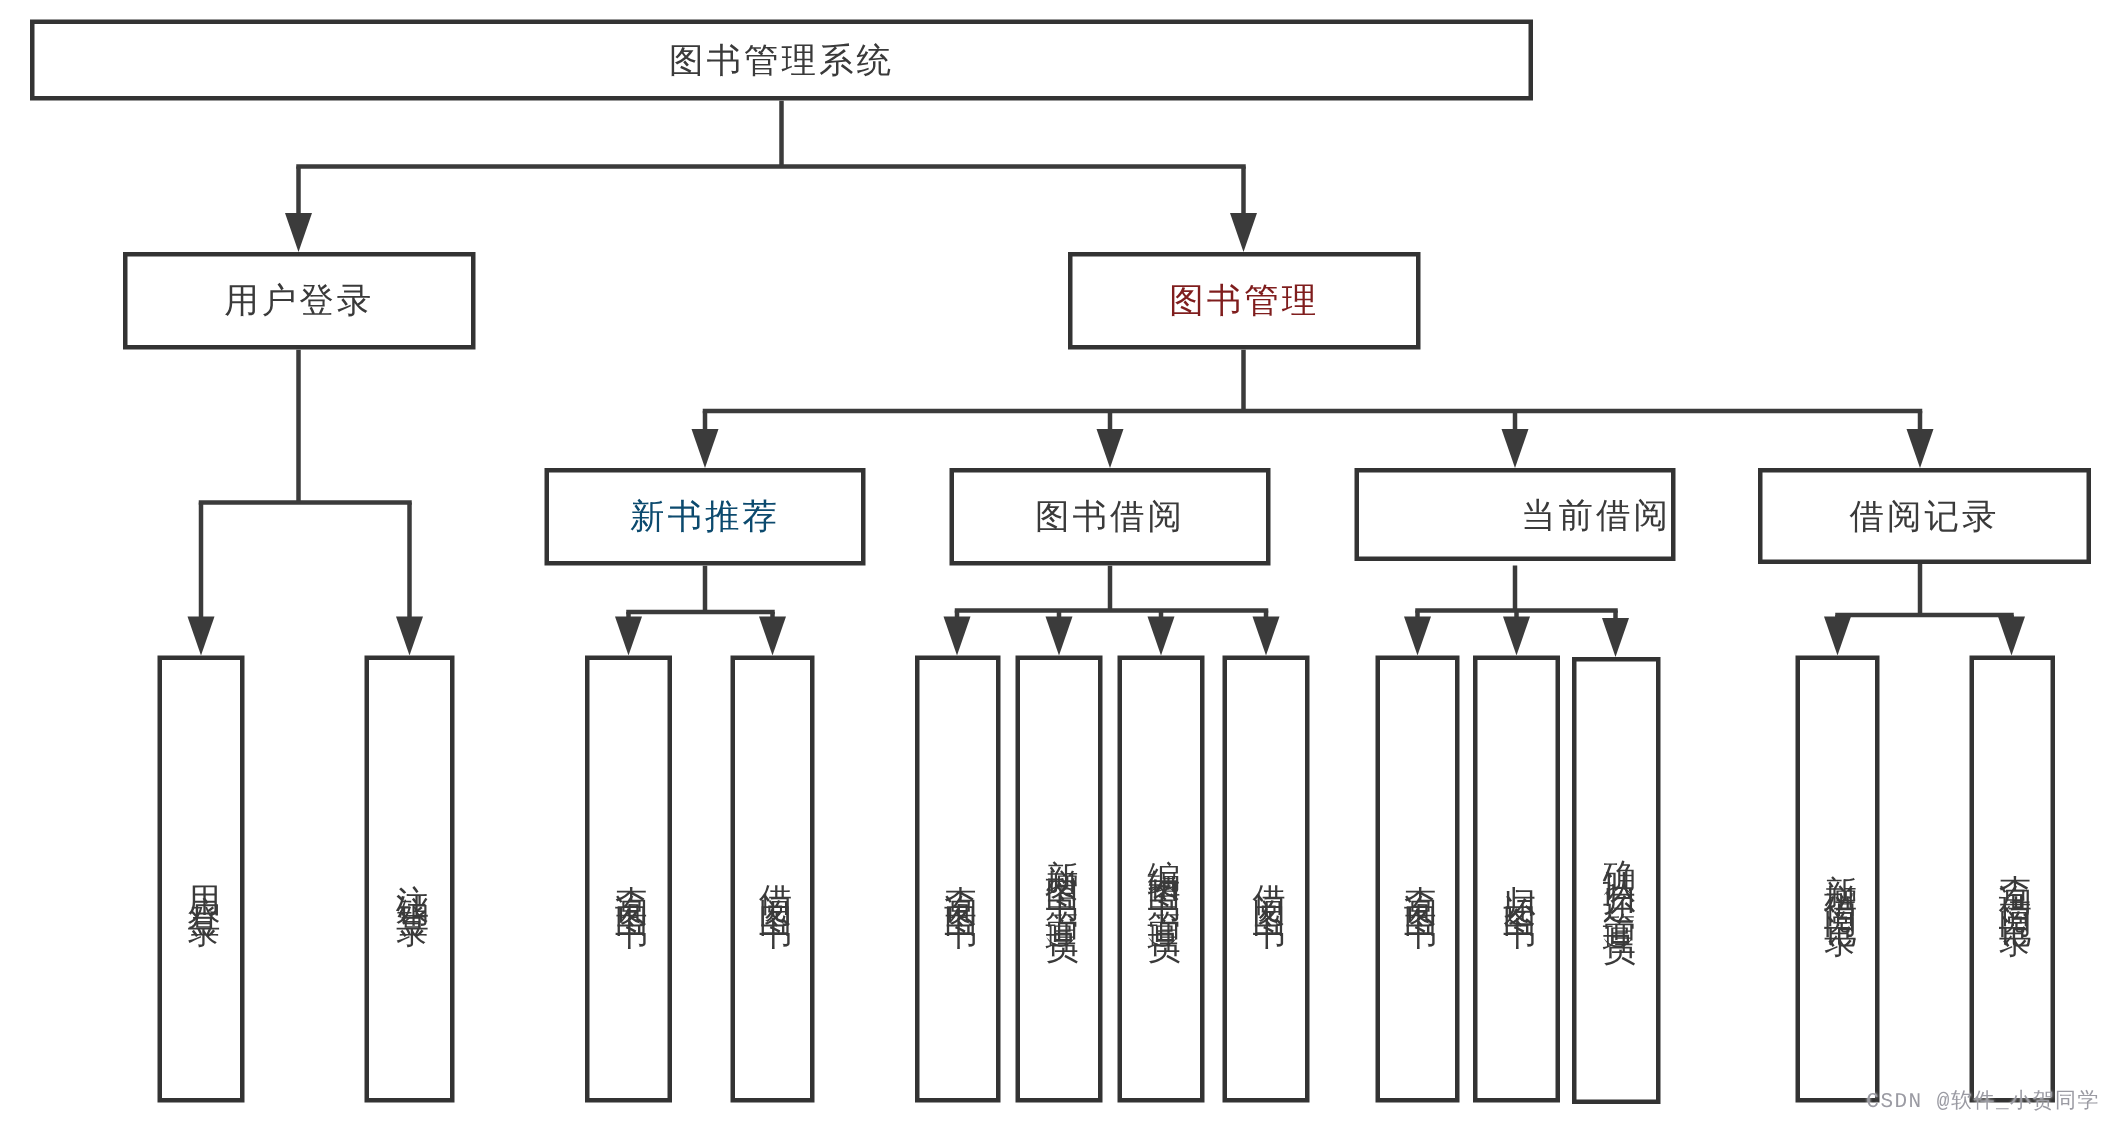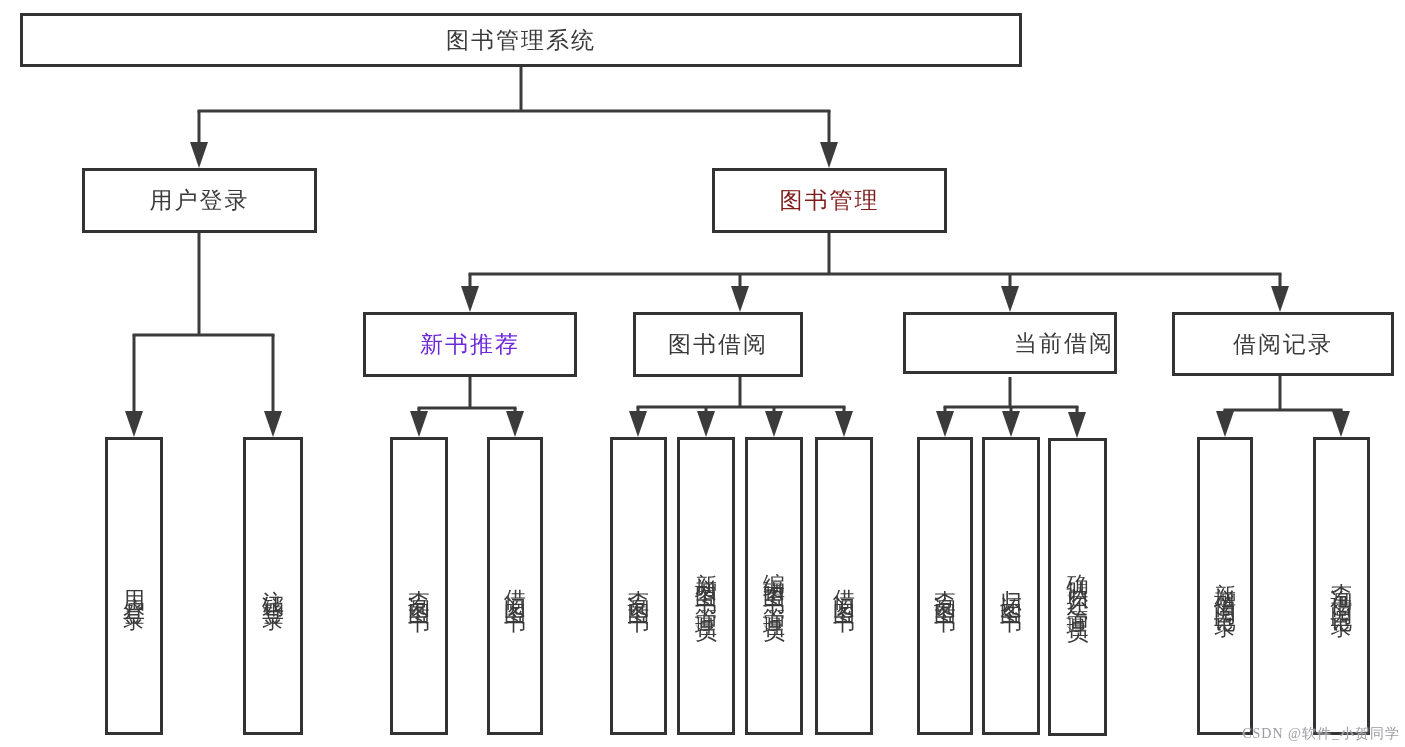--- a/index.html
+++ b/index.html
@@ -2,21 +2,21 @@
 <html><head>
 <meta charset="utf-8">
 <style>
   html, body { margin: 0; padding: 0; background: #ffffff; }
   .stage {
     position: relative;
     width: 1405px;
     height: 747px;
     background: #ffffff;
     overflow: hidden;
-    font-family: Liberation Serif, serif;
+    font-family: Liberation Mono, monospace;
   }
   .connector-svg {
     position: absolute;
     left: 0; top: 0;
     z-index: 1;
   }
   .nodes-layer { position: absolute; left: 0; top: 0; width: 100%; height: 100%; z-index: 2; }
   .node {
     position: absolute;
     box-sizing: border-box;
@@ -112,23 +112,23 @@
       <div class="node h" style="left: 20px; top: 13px; width: 1002px; height: 54px; border-color: rgb(51, 51, 51);">
         <span class="node-label" style="color: rgb(58, 58, 58);">图书管理系统</span>
       </div>
       <div class="node h" style="left: 82px; top: 168px; width: 235px; height: 65px; border-color: rgb(51, 51, 51);">
         <span class="node-label" style="color: rgb(58, 58, 58);">用户登录</span>
       </div>
       <div class="node h" style="left: 712px; top: 168px; width: 235px; height: 65px; border-color: rgb(51, 51, 51);">
         <span class="node-label" style="color: #7f1d1d;">图书管理</span>
       </div>
       <div class="node h" style="left: 363px; top: 312px; width: 214px; height: 65px; border-color: rgb(51, 51, 51);">
-        <span class="node-label" style="color: #6d28d9;">新书推荐</span>
+        <span class="node-label" style="color: #0c4a6e;">新书推荐</span>
       </div>
-      <div class="node h" style="left: 633px; top: 312px; width: 170px; height: 65px; border-color: rgb(51, 51, 51);">
+      <div class="node h" style="left: 633px; top: 312px; width: 214px; height: 65px; border-color: rgb(51, 51, 51);">
         <span class="node-label" style="color: rgb(58, 58, 58);">图书借阅</span>
       </div>
       <div class="node h" style="left: 903px; top: 312px; width: 214px; height: 62px; border-color: rgb(51, 51, 51); justify-content: flex-end;">
         <span class="node-label" style="color: rgb(58, 58, 58);">当前借阅</span>
       </div>
       <div class="node h" style="left: 1172px; top: 312px; width: 222px; height: 64px; border-color: rgb(51, 51, 51);">
         <span class="node-label" style="color: rgb(58, 58, 58);">借阅记录</span>
       </div>
       <div class="node v" style="left: 105px; top: 437px; width: 58px; height: 298px; border-color: rgb(51, 51, 51);">
         <span class="node-label" style="color: rgb(58, 58, 58);">用户登录</span>

